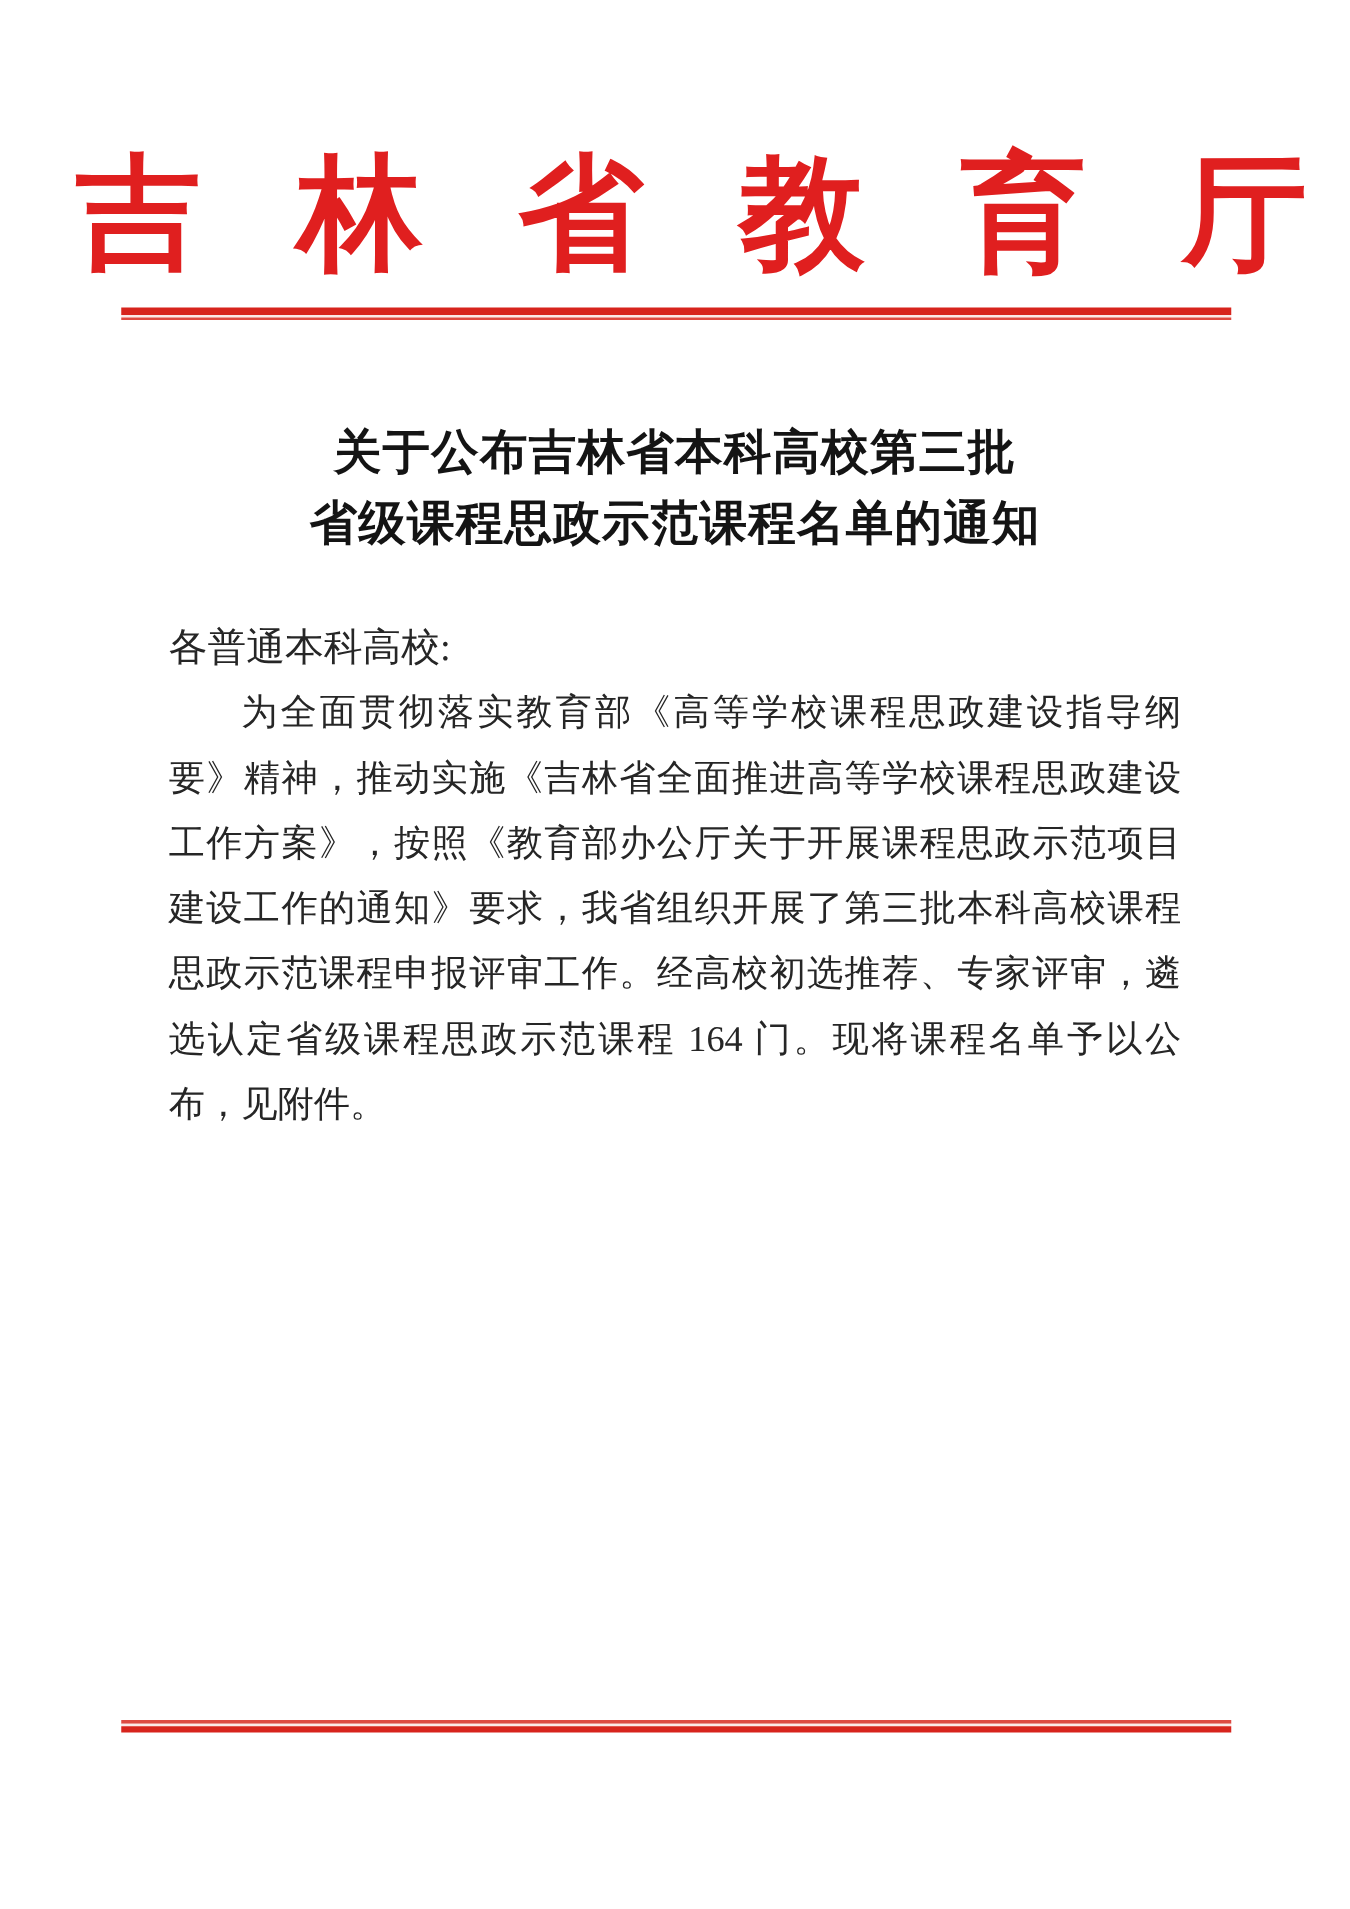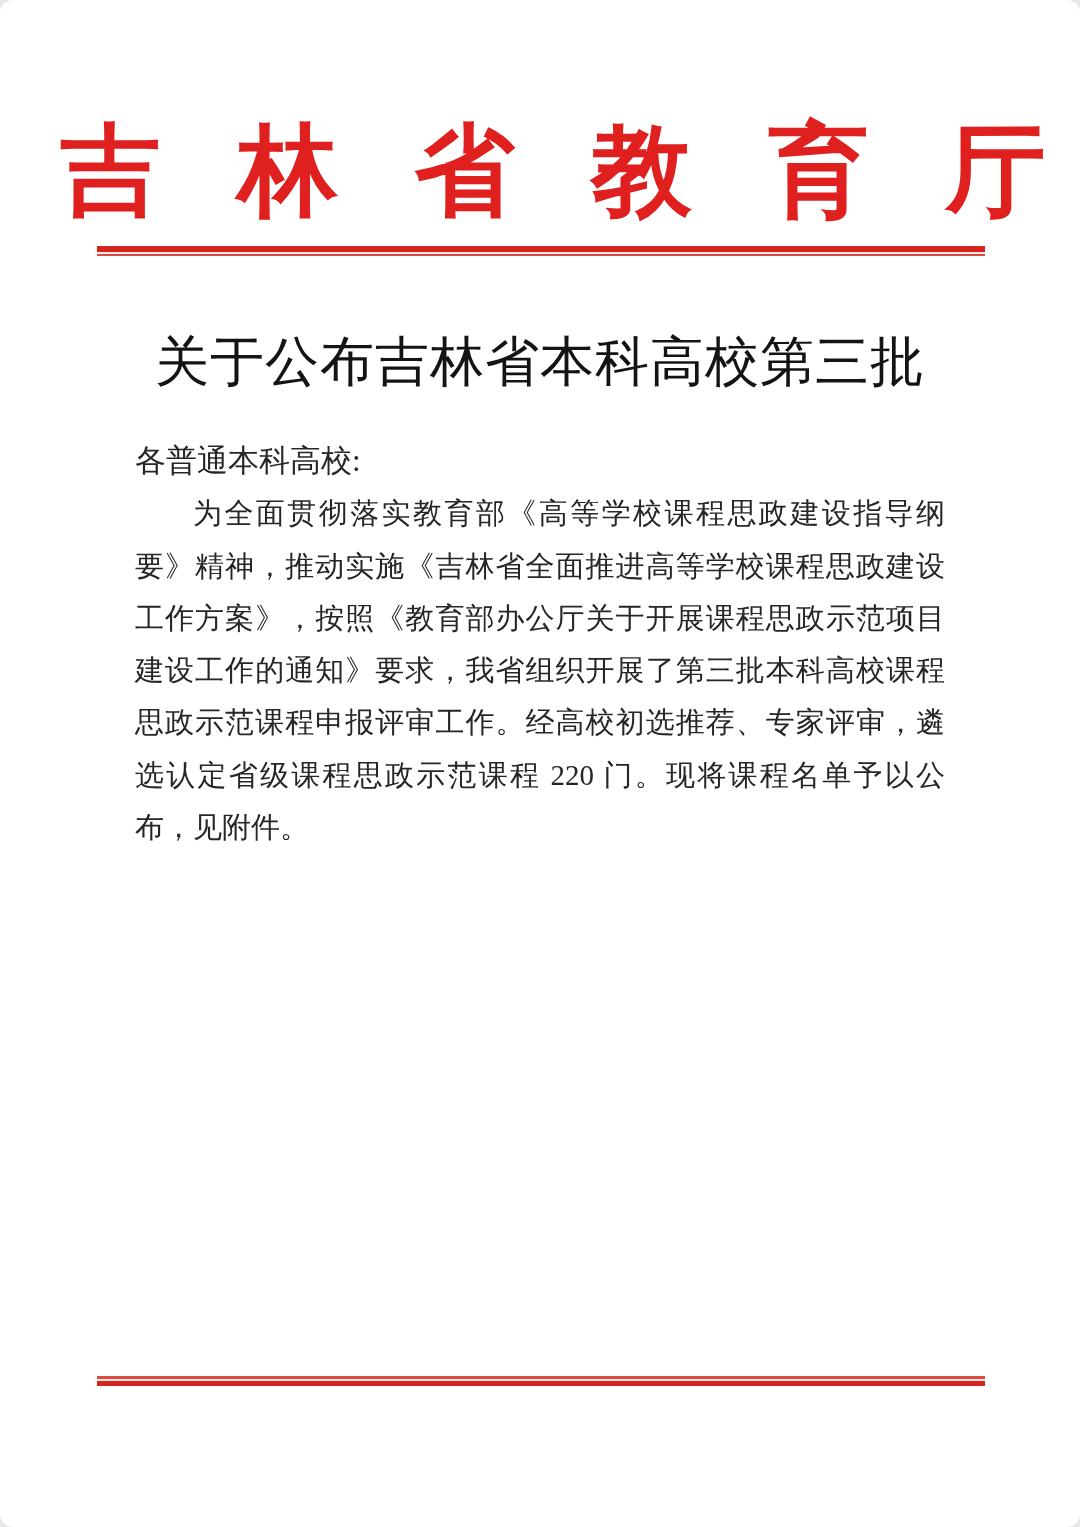--- a/index.html
+++ b/index.html
@@ -12,21 +12,20 @@
   *{margin:0;padding:0;box-sizing:border-box;}
   html,body{background:#e8e8e8;}
   .page{
     position:relative;
     width:1080px;
     height:1527px;
     margin:0 auto;
     background:var(--page-background);
     font-family:"Liberation Serif","DejaVu Serif",serif;
     overflow:hidden;
-    border-radius:13px;
   }
   
   .issuer{
     padding-top:116px;
     text-align:center;
     font-size:100px;
     line-height:112px;
     font-weight:bold;
     color:var(--header-text-red);
     letter-spacing:26px;
@@ -42,22 +41,22 @@
   .rule-bottom{top:1376px;}
   .rule .thick{height:6px;background:var(--accent-red);}
   .rule .gap{height:2px;background:#fbe9e8;}
   .rule .thin{height:2px;background:#dd4a42;}
   .rule-bottom .thin{height:3px;}
   .rule-bottom .thick{height:5px;}
   
   .doc-title{
     margin-top:106px;
     text-align:center;
-    font-weight:normal;
-    font-size:54px;
+    font-weight:bold;
+    font-size:38px;
     line-height:57px;
     color:var(--title-color);
     letter-spacing:1px;
   }
   .doc-title .t-line{display:block;}
   
   .doc-body{
     margin:44px 135px 0 135px;
     color:var(--body-color);
     font-size:29px;
@@ -81,26 +80,27 @@
     <div class="rule rule-top">
       <div class="thick"></div>
       <div class="gap"></div>
       <div class="thin"></div>
     </div>
   </header>
 
   <main>
     <h2 class="doc-title">
       <span class="t-line">关于公布吉林省本科高校第三批</span>
+      <span class="t-line">省级课程思政示范课程名单的通知</span>
     </h2>
 
     <div class="doc-body">
       <p class="salutation">各普通本科高校:</p>
       <div>
-          <p class="para">为全面贯彻落实教育部《高等学校课程思政建设指导纲要》精神，推动实施《吉林省全面推进高等学校课程思政建设工作方案》，按照《教育部办公厅关于开展课程思政示范项目建设工作的通知》要求，我省组织开展了第三批本科高校课程思政示范课程申报评审工作。经高校初选推荐、专家评审，遴选认定省级课程思政示范课程 220 门。现将课程名单予以公布，见附件。</p>
+          <p class="para">为全面贯彻落实教育部《高等学校课程思政建设指导纲要》精神，推动实施《吉林省全面推进高等学校课程思政建设工作方案》，按照《教育部办公厅关于开展课程思政示范项目建设工作的通知》要求，我省组织开展了第三批本科高校课程思政示范课程申报评审工作。经高校初选推荐、专家评审，遴选认定省级课程思政示范课程 164 门。现将课程名单予以公布，见附件。</p>
         </div>
     </div>
   </main>
 
   <footer>
     <div class="rule rule-bottom">
       <div class="thin"></div>
       <div class="gap"></div>
       <div class="thick"></div>
     </div>

